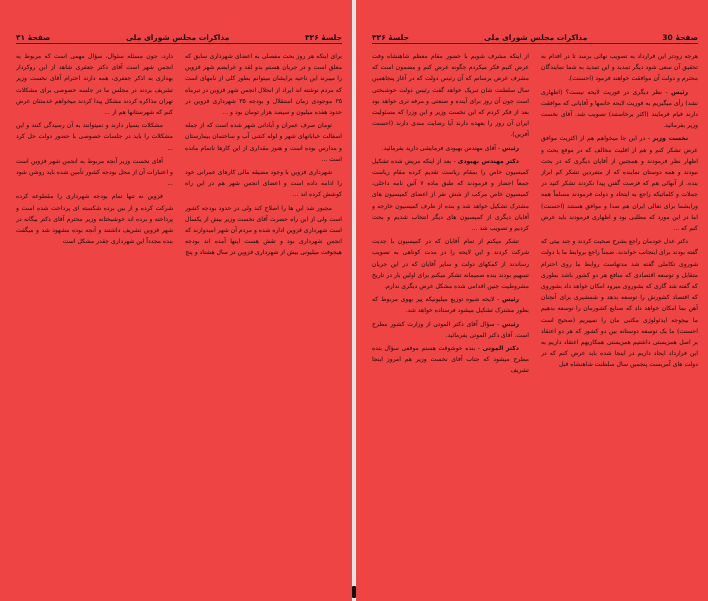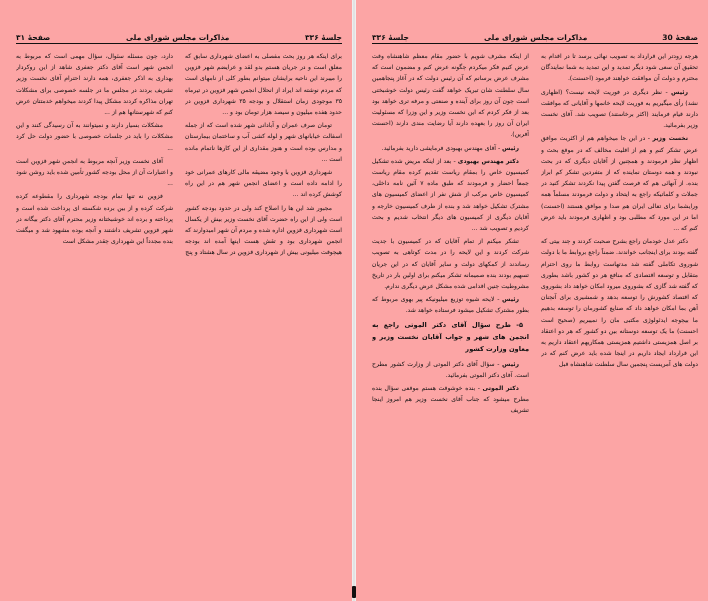--- a/index.html
+++ b/index.html
@@ -1,20 +1,20 @@
 <!DOCTYPE html>
 <html><head>
 <meta charset="utf-8">
 <style>
   html, body { margin: 0; padding: 0; background: #ffffff; }
   body {
     width: 708px; height: 601px; overflow: hidden; position: relative;
     font-family: "DejaVu Sans", sans-serif; color: #111;
   }
-  .spread { position: absolute; left: 0; top: 0; width: 708px; height: 601px; background: #fca5a5; }
+  .spread { position: absolute; left: 0; top: 0; width: 708px; height: 601px; background: #ef4444; }
   .gutter {
     position: absolute; left: 352px; top: 0; width: 4px; height: 601px;
     background: linear-gradient(to right, #f4f4f4, #dcdcdc, #f4f4f4);
   }
   .page { position: absolute; top: 0; height: 601px; }
   .page.left { left: 0; width: 352px; }
   .page.right { left: 356px; width: 352px; }
   .header {
     position: absolute; top: 29px; left: 16px; right: 10px; height: 14px;
     border-bottom: 1.6px solid #111;
@@ -76,19 +76,18 @@
         <p class="para"><span class="speaker">رئیس</span> <span>- نظر دیگری در فوریت لایحه نیست؟ (اظهاری نشد) رأی میگیریم به فوریت لایحه خانمها و آقایانی که موافقت دارند قیام فرمایند (اکثر برخاستند) تصویب شد. آقای نخست وزیر بفرمائید.</span></p>
         <p class="para"><span class="speaker">نخست وزیر</span> <span>- در این جا میخواهم هم از اکثریت موافق عرض تشکر کنم و هم از اقلیت مخالف که در موقع بحث و اظهار نظر فرمودند و همچنین از آقایان دیگری که در بحث نبودند و همه دوستان نماینده که از متفردین تشکر کم ابراز بنده. از آنهائی هم که فرصت گفتن پیدا نکردند تشکر کنید در جملات و کلماتیکه راجع به ایتحاد و دولت فرمودند مسلماً همه ورایشما برای تعالی ایران هم صدا و موافق هستند (احسنت) اما در این مورد که مطلبی بود و اظهاری فرمودند باید عرض کنم که ...</span></p>
         <p class="para"><span>دکتر عدل خودمان راجع بشرح صحبت کردند و چند بیتی که گفته بودند برای اینجانب خواندند. ضمناً راجع بروابط ما با دولت شوروی تکاملی گفته شد مدتهاست روابط ما روی احترام متقابل و توسعه اقتصادی که منافع هر دو کشور باشد بطوری که گفته شد گازی که بشوروی میرود امکان خواهد داد بشوروی که اقتصاد کشورش را توسعه بدهد و شمشیری برای آنچنان آهن بما امکان خواهد داد که صنایع کشورمان را توسعه بدهیم ما بیچوجه ایدئولوژی مکتبی مان را نمیبریم (صحیح است احسنت) ما یک توسعه دوستانه بین دو کشور که هر دو اعتقاد بر اصل همزیستی داشتیم همزیستی همکاریهم اعتقاد داریم به این قرارداد ایجاد داریم در اینجا شده باید عرض کنم که در دولت های آمریست پنجمین سال سلطنت شاهنشاه قبل</span></p>
       </div>
       <div class="col">
         <p class="para noindent"><span>از اینکه مشرف شویم با حضور مقام معظم شاهنشاه وقت عرض کنیم فکر میکردم چگونه عرض کنم و مضمون است که مشرف عرض برسانم که آن رئیس دولت که در آغاز پنجاهمین سال سلطنت شان تبریک خواهد گفت رئیس دولت خوشبختی است چون آن روز برای آینده و صنعتی و مرفه تری خواهد بود بعد از فکر کردم که این نخست وزیر و این وزرا که مسئولیت ایران آن روز را بعهده دارند آیا رضایت مندی دارند (احسنت آفرین).</span></p>
         <p class="para"><span class="speaker">رئیس</span> <span>- آقای مهندس بهبودی فرمایشی دارید بفرمائید.</span></p>
         <p class="para"><span class="speaker">دکتر مهندس بهبودی</span> <span>- بعد از اینکه مریض شده تشکیل کمیسیون خاص را بمقام ریاست تقدیم کرده مقام ریاست جمعاً احضار و فرمودند که طبق ماده ۷ آئین نامه داخلی، کمیسیون خاص مرکب از شش نفر از اعضای کمیسیون های مشترک تشکیل خواهد شد و بنده از طرف کمیسیون خارجه و آقایان دیگری از کمیسیون های دیگر انتخاب شدیم و بحث کردیم و تصویب شد ...</span></p>
         <p class="para"><span>تشکر میکنم از تمام آقایان که در کمیسیون با جدیت شرکت کردند و این لایحه را در مدت کوتاهی به تصویب رساندند از کمکهای دولت و سایر آقایان که در این جریان تسهیم بودند بنده صمیمانه تشکر میکنم برای اولین بار در تاریخ مشروطیت چنین اقدامی شده مشکل عرض دیگری ندارم.</span></p>
         <p class="para"><span class="speaker">رئیس</span> <span>- لایحه شیوه توزیع میلیونیکه پیر بهوی مربوط که بطور مشترک تشکیل میشود فرستاده خواهد شد.</span></p>
-        <p class="heading">۵- طرح سؤال آقای دکتر الموتی راجع به انجمن های شهر و جواب آقایان نخست وزیر و معاون وزارت کشور</p>
         <p class="para"><span class="speaker">رئیس</span> <span>- سؤال آقای دکتر الموتی از وزارت کشور مطرح است. آقای دکتر الموتی بفرمائید.</span></p>
         <p class="para"><span class="speaker">دکتر الموتی</span> <span>- بنده خوشوقت هستم موقعی سؤال بنده مطرح میشود که جناب آقای نخست وزیر هم امروز اینجا تشریف</span></p>
       </div>
     </div>
   </div>
 </div>
 
 </body></html>

